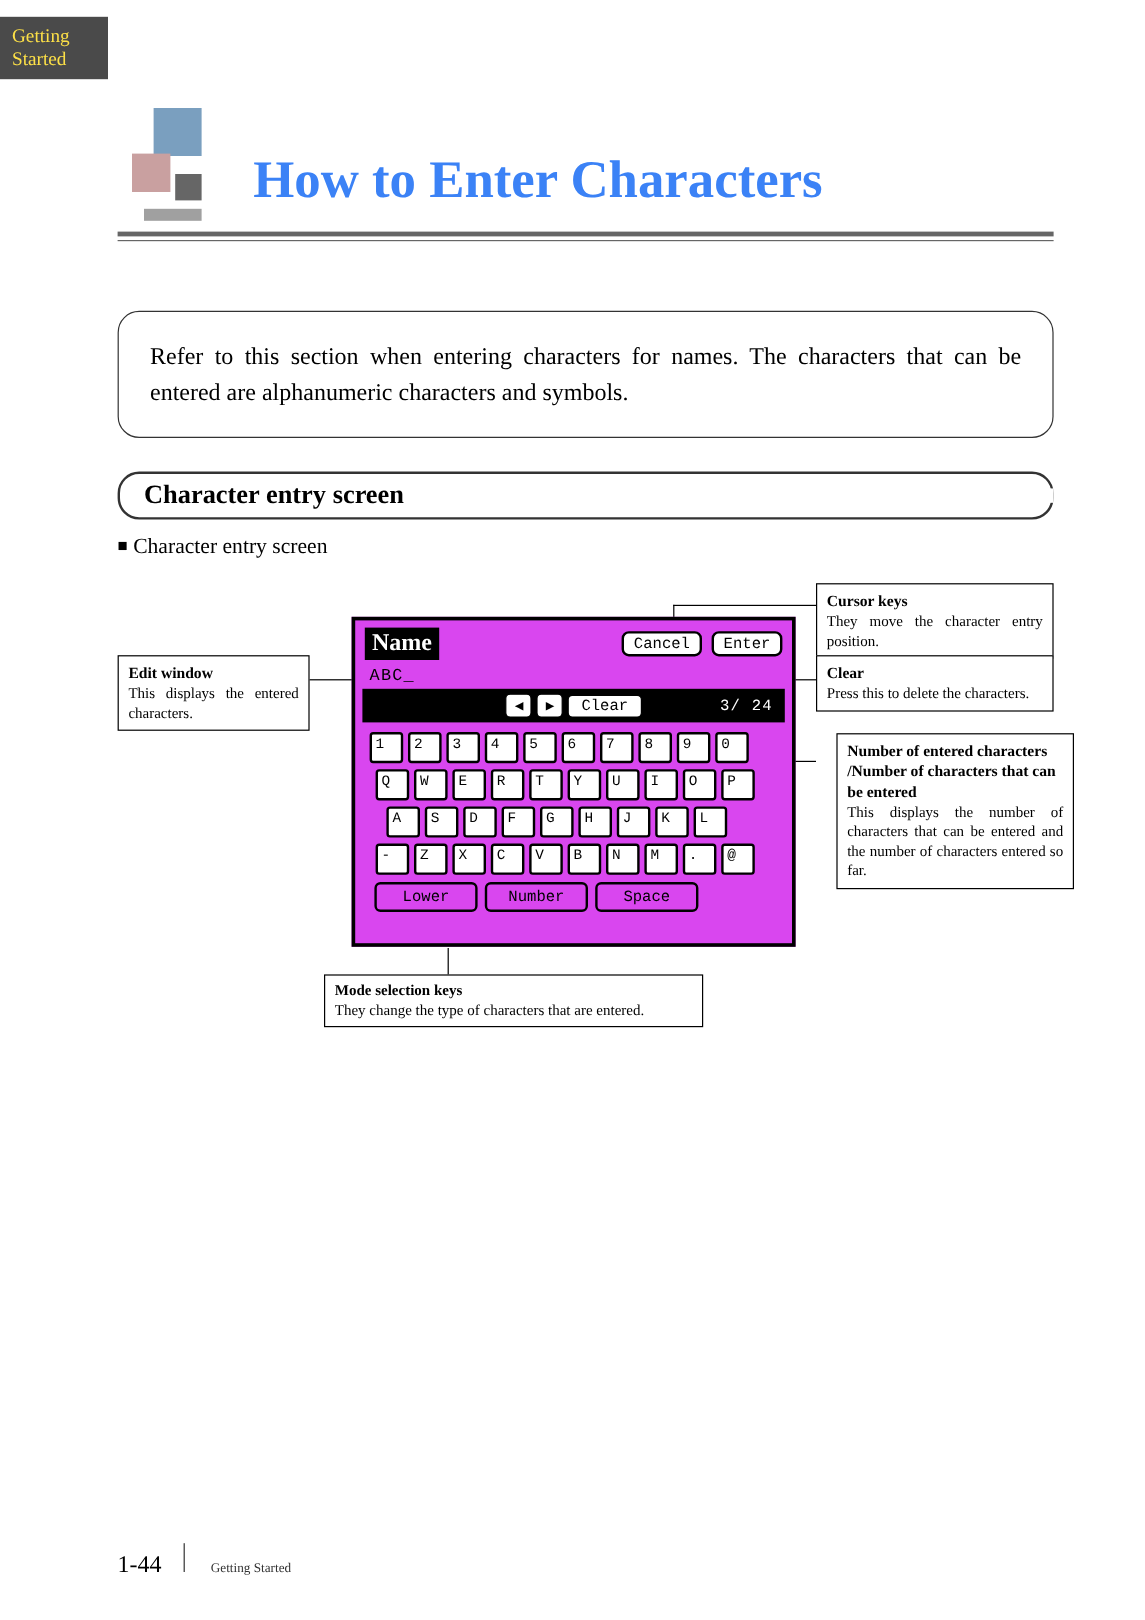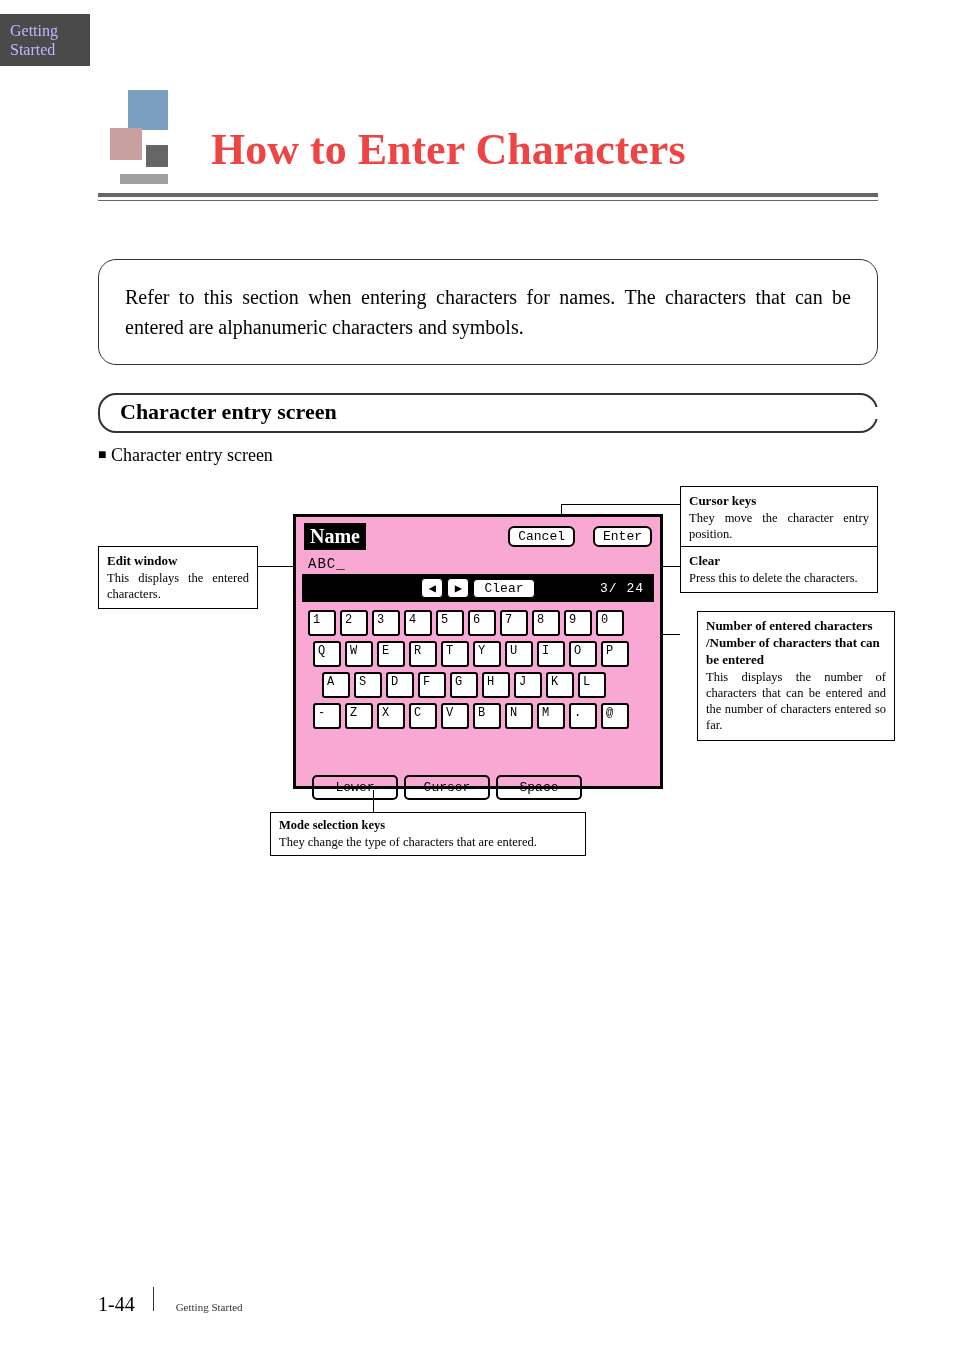--- a/index.html
+++ b/index.html
@@ -11,39 +11,39 @@
     position: relative;
     color: #000;
   }
   .tab {
     position: absolute;
     top: 14px;
     left: 0;
     width: 90px;
     height: 52px;
     background: #4a4a4a;
-    color: #c4b5fd;
+    color: #fde047;
     font-size: 16px;
     display: flex;
     flex-direction: column;
     justify-content: center;
     padding-left: 10px;
     line-height: 1.2;
   }
   .content { position: absolute; top: 90px; left: 98px; width: 780px; }
 
   
   .title-row { display: flex; align-items: flex-end; margin-bottom: 8px; }
   .title-icon { width: 95px; height: 95px; position: relative; flex: 0 0 auto; margin-right: 18px; }
   .title-icon .sq { position: absolute; }
   .sq1 { width: 40px; height: 40px; background: #7a9fbf; top: 0; left: 30px; }
   .sq2 { width: 32px; height: 32px; background: #c9a0a0; top: 38px; left: 12px; }
   .sq3 { width: 22px; height: 22px; background: #666; top: 55px; left: 48px; }
   .sq4 { width: 48px; height: 10px; background: #a0a0a0; top: 84px; left: 22px; }
-  .page-title { font-family: "Times New Roman", serif; font-size: 44px; font-weight: bold; color: #ef4444; margin-bottom: 10px; }
+  .page-title { font-family: "Times New Roman", serif; font-size: 44px; font-weight: bold; color: #3b82f6; margin-bottom: 10px; }
   .title-rule { border: none; border-top: 4px solid #666; border-bottom: 1px solid #666; height: 8px; margin-bottom: 58px; }
 
   
   .intro-box { border: 1px solid #333; border-radius: 18px; padding: 22px 26px; font-size: 20px; line-height: 1.5; text-align: justify; margin-bottom: 28px; }
 
   
   .section-pill {
     border: 2px solid #333;
     border-radius: 18px;
     display: inline-block;
@@ -74,40 +74,40 @@
   .callout .ct { font-weight: bold; font-size: 13px; }
   .callout .cd { text-align: justify; }
 
   
   .screen {
     position: absolute;
     top: 28px; left: 195px;
     width: 370px;
     height: 275px;
     border: 3px solid #000;
-    background: #f9a8d4;
+    background: #d946ef;
     padding: 6px;
     font-family: "Courier New", monospace;
   }
   .scr-header { display: flex; align-items: center; justify-content: space-between; padding: 0 2px 4px 2px; }
   .scr-title { background: #000; color: #fff; font-weight: bold; padding: 2px 6px; font-family: "Times New Roman", serif; font-size: 20px; }
   .hbtn { border: 2px solid #000; border-radius: 6px; padding: 1px 8px; font-size: 13px; font-family: "Courier New", monospace; background: #fff; }
   .scr-field { font-size: 14px; padding: 2px 4px 0 6px; letter-spacing: 1px; }
   .scr-bar { background: #000; color: #fff; display: flex; align-items: center; justify-content: center; gap: 4px; padding: 4px 6px; margin-top: 2px; position: relative; }
   .scr-bar .small-btn { background: #fff; color: #000; border: 1px solid #000; border-radius: 4px; width: 22px; height: 20px; display: inline-flex; align-items: center; justify-content: center; font-size: 12px; }
   .scr-bar .clear-btn { background: #fff; color: #000; border: 1px solid #000; border-radius: 4px; padding: 1px 10px; font-size: 13px; }
   .scr-bar .count { position: absolute; right: 10px; font-size: 13px; letter-spacing: 1px; }
   .keys { padding: 8px 6px 0 6px; }
   .krow { display: flex; gap: 4px; margin-bottom: 5px; }
   .krow.in1 { margin-left: 5px; }
   .krow.in2 { margin-left: 14px; }
   .krow.in3 { margin-left: 5px; }
   .key { width: 28px; height: 26px; border: 2px solid #000; border-radius: 3px; display: inline-flex; padding: 1px 0 0 3px; font-size: 12px; font-family: "Courier New", monospace; background: #fff; }
   .moderow { display: flex; gap: 6px; margin-top: 6px; padding-left: 4px; }
-  .mbtn { border: 2px solid #000; border-radius: 5px; padding: 3px 0; width: 86px; text-align: center; font-size: 13px; font-family: "Courier New", monospace; margin-top: 40px; }
+  .mbtn { border: 2px solid #000; border-radius: 5px; padding: 3px 0; width: 86px; text-align: center; font-size: 13px; font-family: "Courier New", monospace; }
 
   
   .line { position: absolute; background: #000; }
 
   
   .bottom-call { position: absolute; border: 1px solid #000; padding: 4px 8px; font-size: 12.5px; line-height: 1.35; }
 
   
   .footer { position: absolute; bottom: 34px; left: 98px; display: flex; align-items: baseline; gap: 14px; }
   .footer .pn { font-size: 20px; font-family: Liberation Serif, serif; }
@@ -172,21 +172,21 @@
     <div class="line" style="top:18px; left:463px; width:119px; height:1px;"></div>
     <div class="line" style="top:80px; left:453px; width:1px; height:12px;"></div>
     <div class="line" style="top:80px; left:453px; width:129px; height:1px;"></div>
     <div class="line" style="top:148px; left:560px; width:22px; height:1px;"></div>
     <div class="line" style="top:97px; left:560px; width:1px; height:52px;"></div>
     <div class="line" style="top:304px; left:275px; width:1px; height:22px;"></div>
 
     <div class="screen">
       <div class="scr-header">
         <span class="scr-title">Name</span>
-        <span style="display:flex; gap:18px;">
+        <span style="display:flex; gap:8px;">
           <span class="hbtn">Cancel</span>
           <span class="hbtn">Enter</span>
         </span>
       </div>
       <div class="scr-field">ABC_</div>
       <div class="scr-bar">
         <span class="small-btn">◀</span>
         <span class="small-btn">▶</span>
         <span class="clear-btn">Clear</span>
         <span class="count">3/ 24</span>
@@ -234,21 +234,21 @@
           <span class="key">C</span>
           <span class="key">V</span>
           <span class="key">B</span>
           <span class="key">N</span>
           <span class="key">M</span>
           <span class="key">.</span>
           <span class="key">@</span>
         </div>
         <div class="moderow">
           <span class="mbtn">Lower</span>
-          <span class="mbtn">Cursor</span>
+          <span class="mbtn">Number</span>
           <span class="mbtn">Space</span>
         </div>
       </div>
     </div>
 
     <div class="bottom-call" style="top:326px; left:172px; width:316px;">
       <div class="ct" style="font-weight:bold;">Mode selection keys</div>
       <div>They change the type of characters that are entered.</div>
     </div>
 

